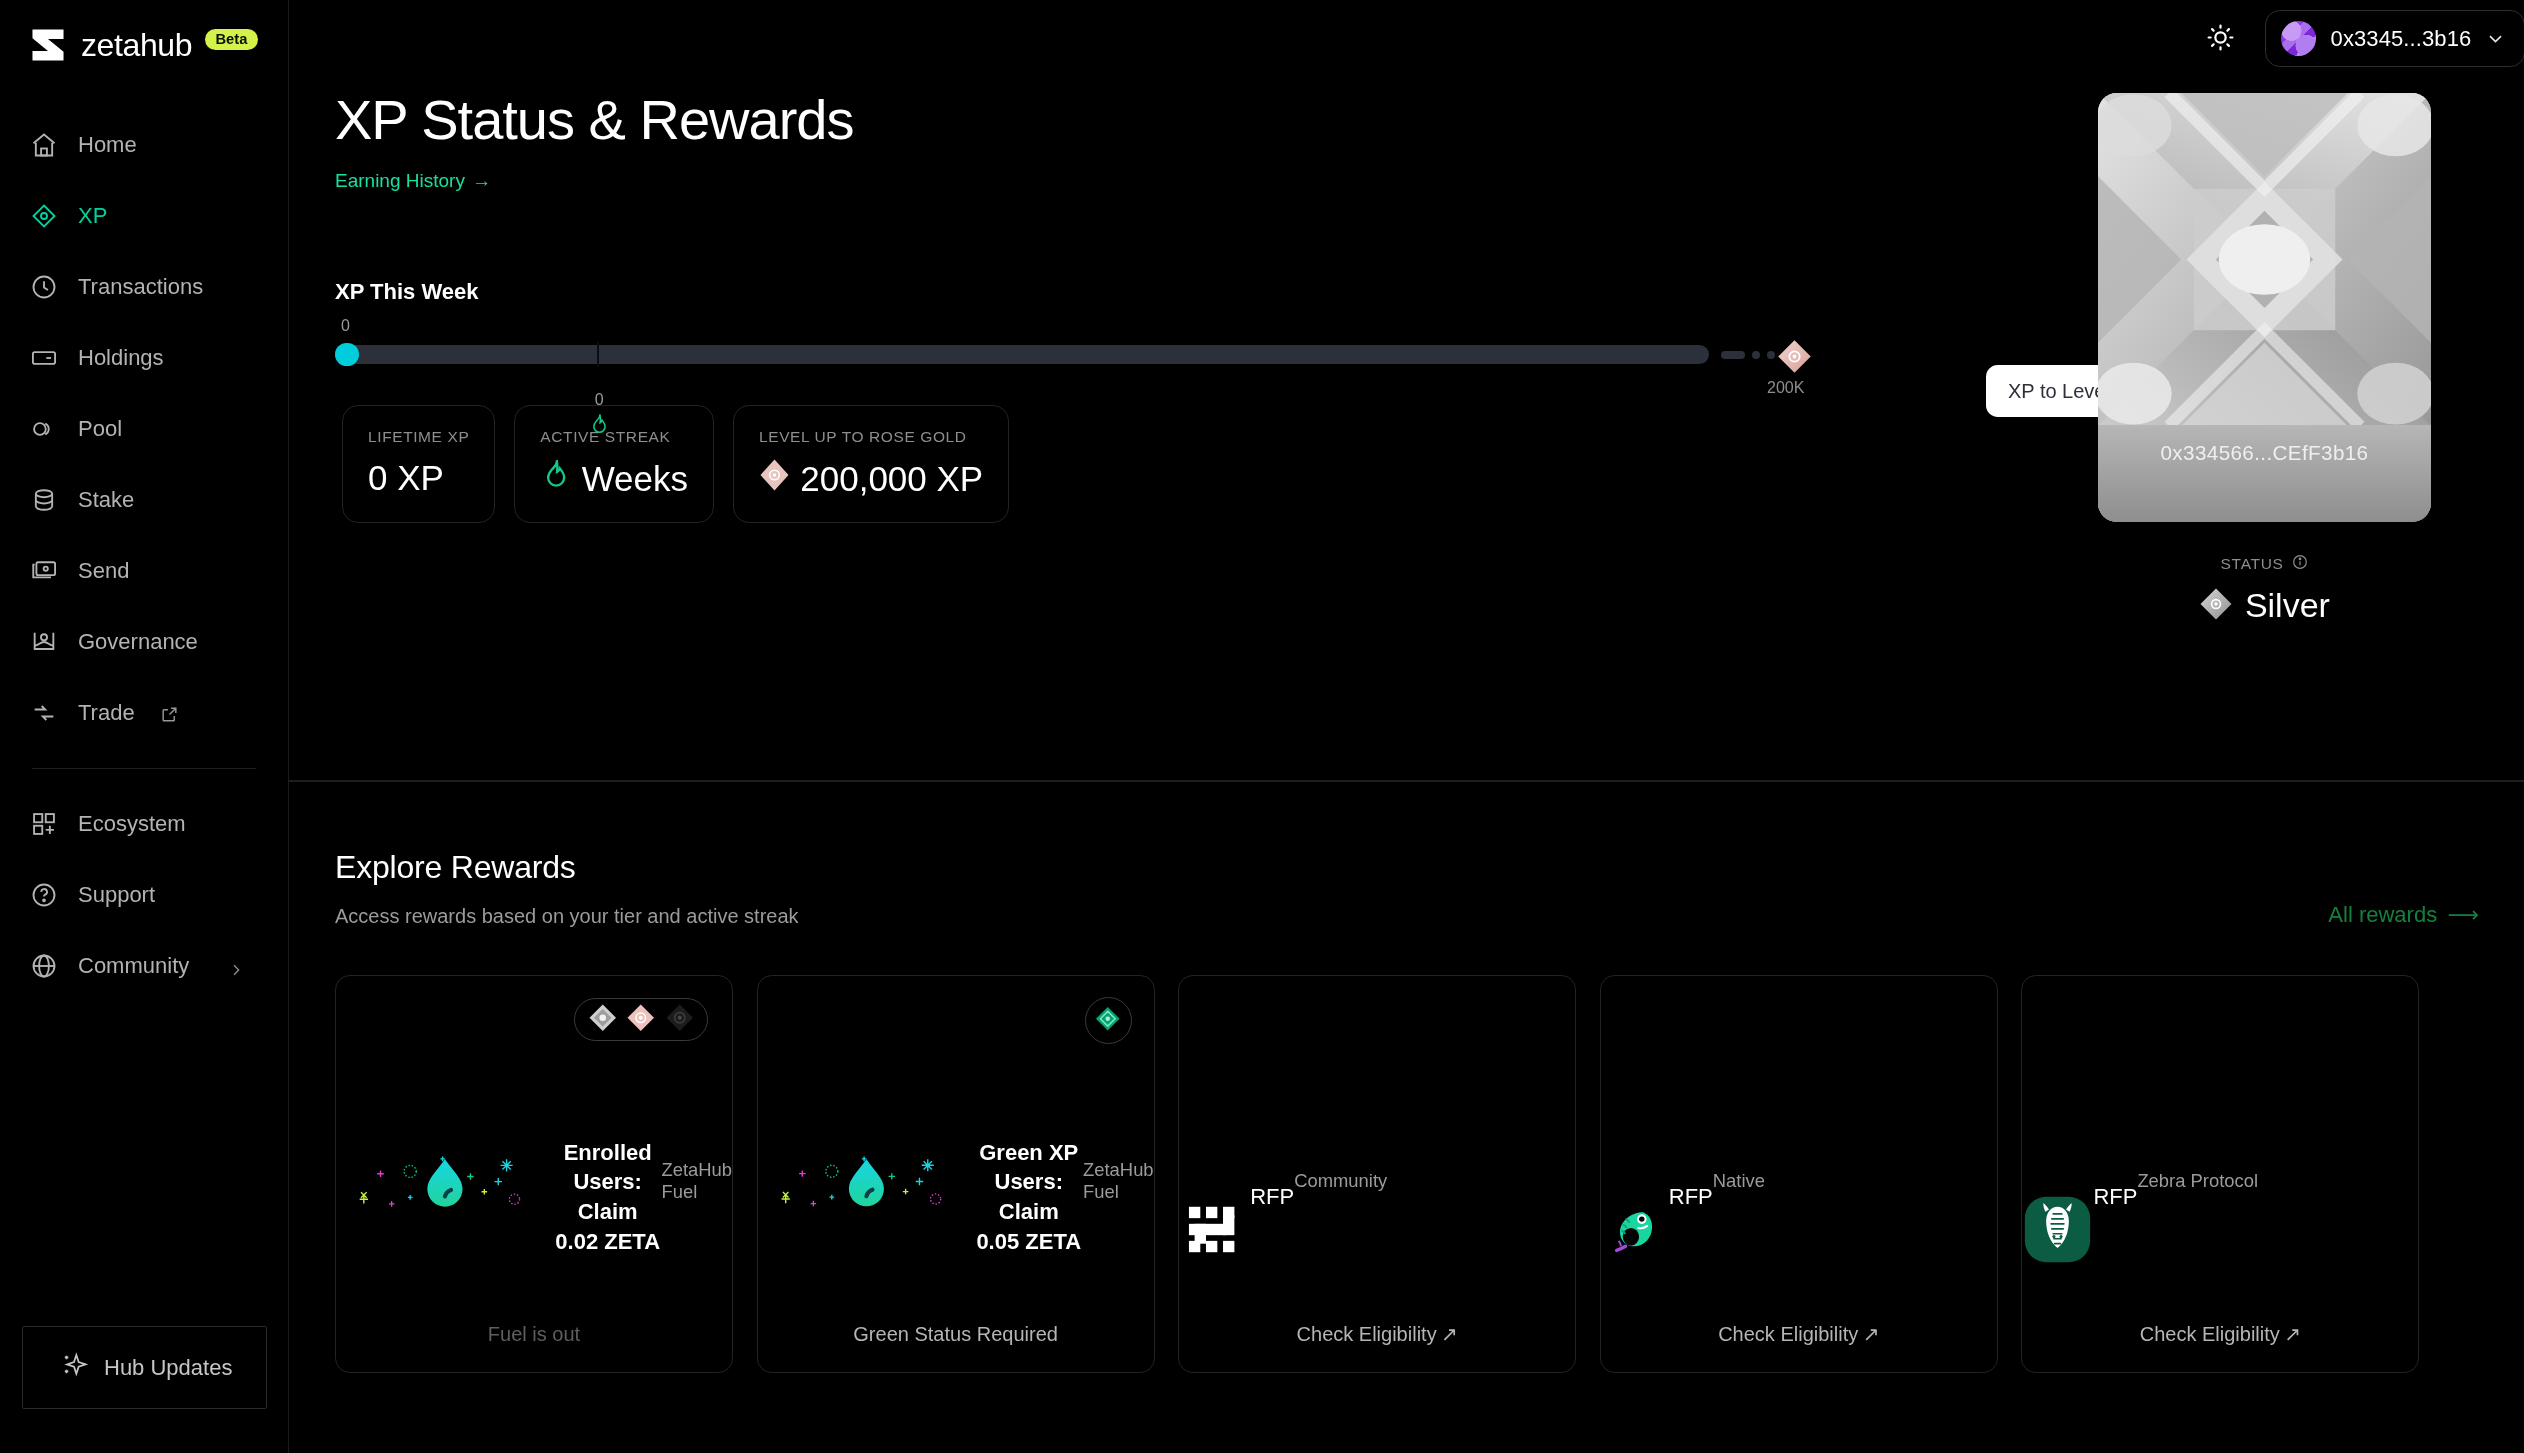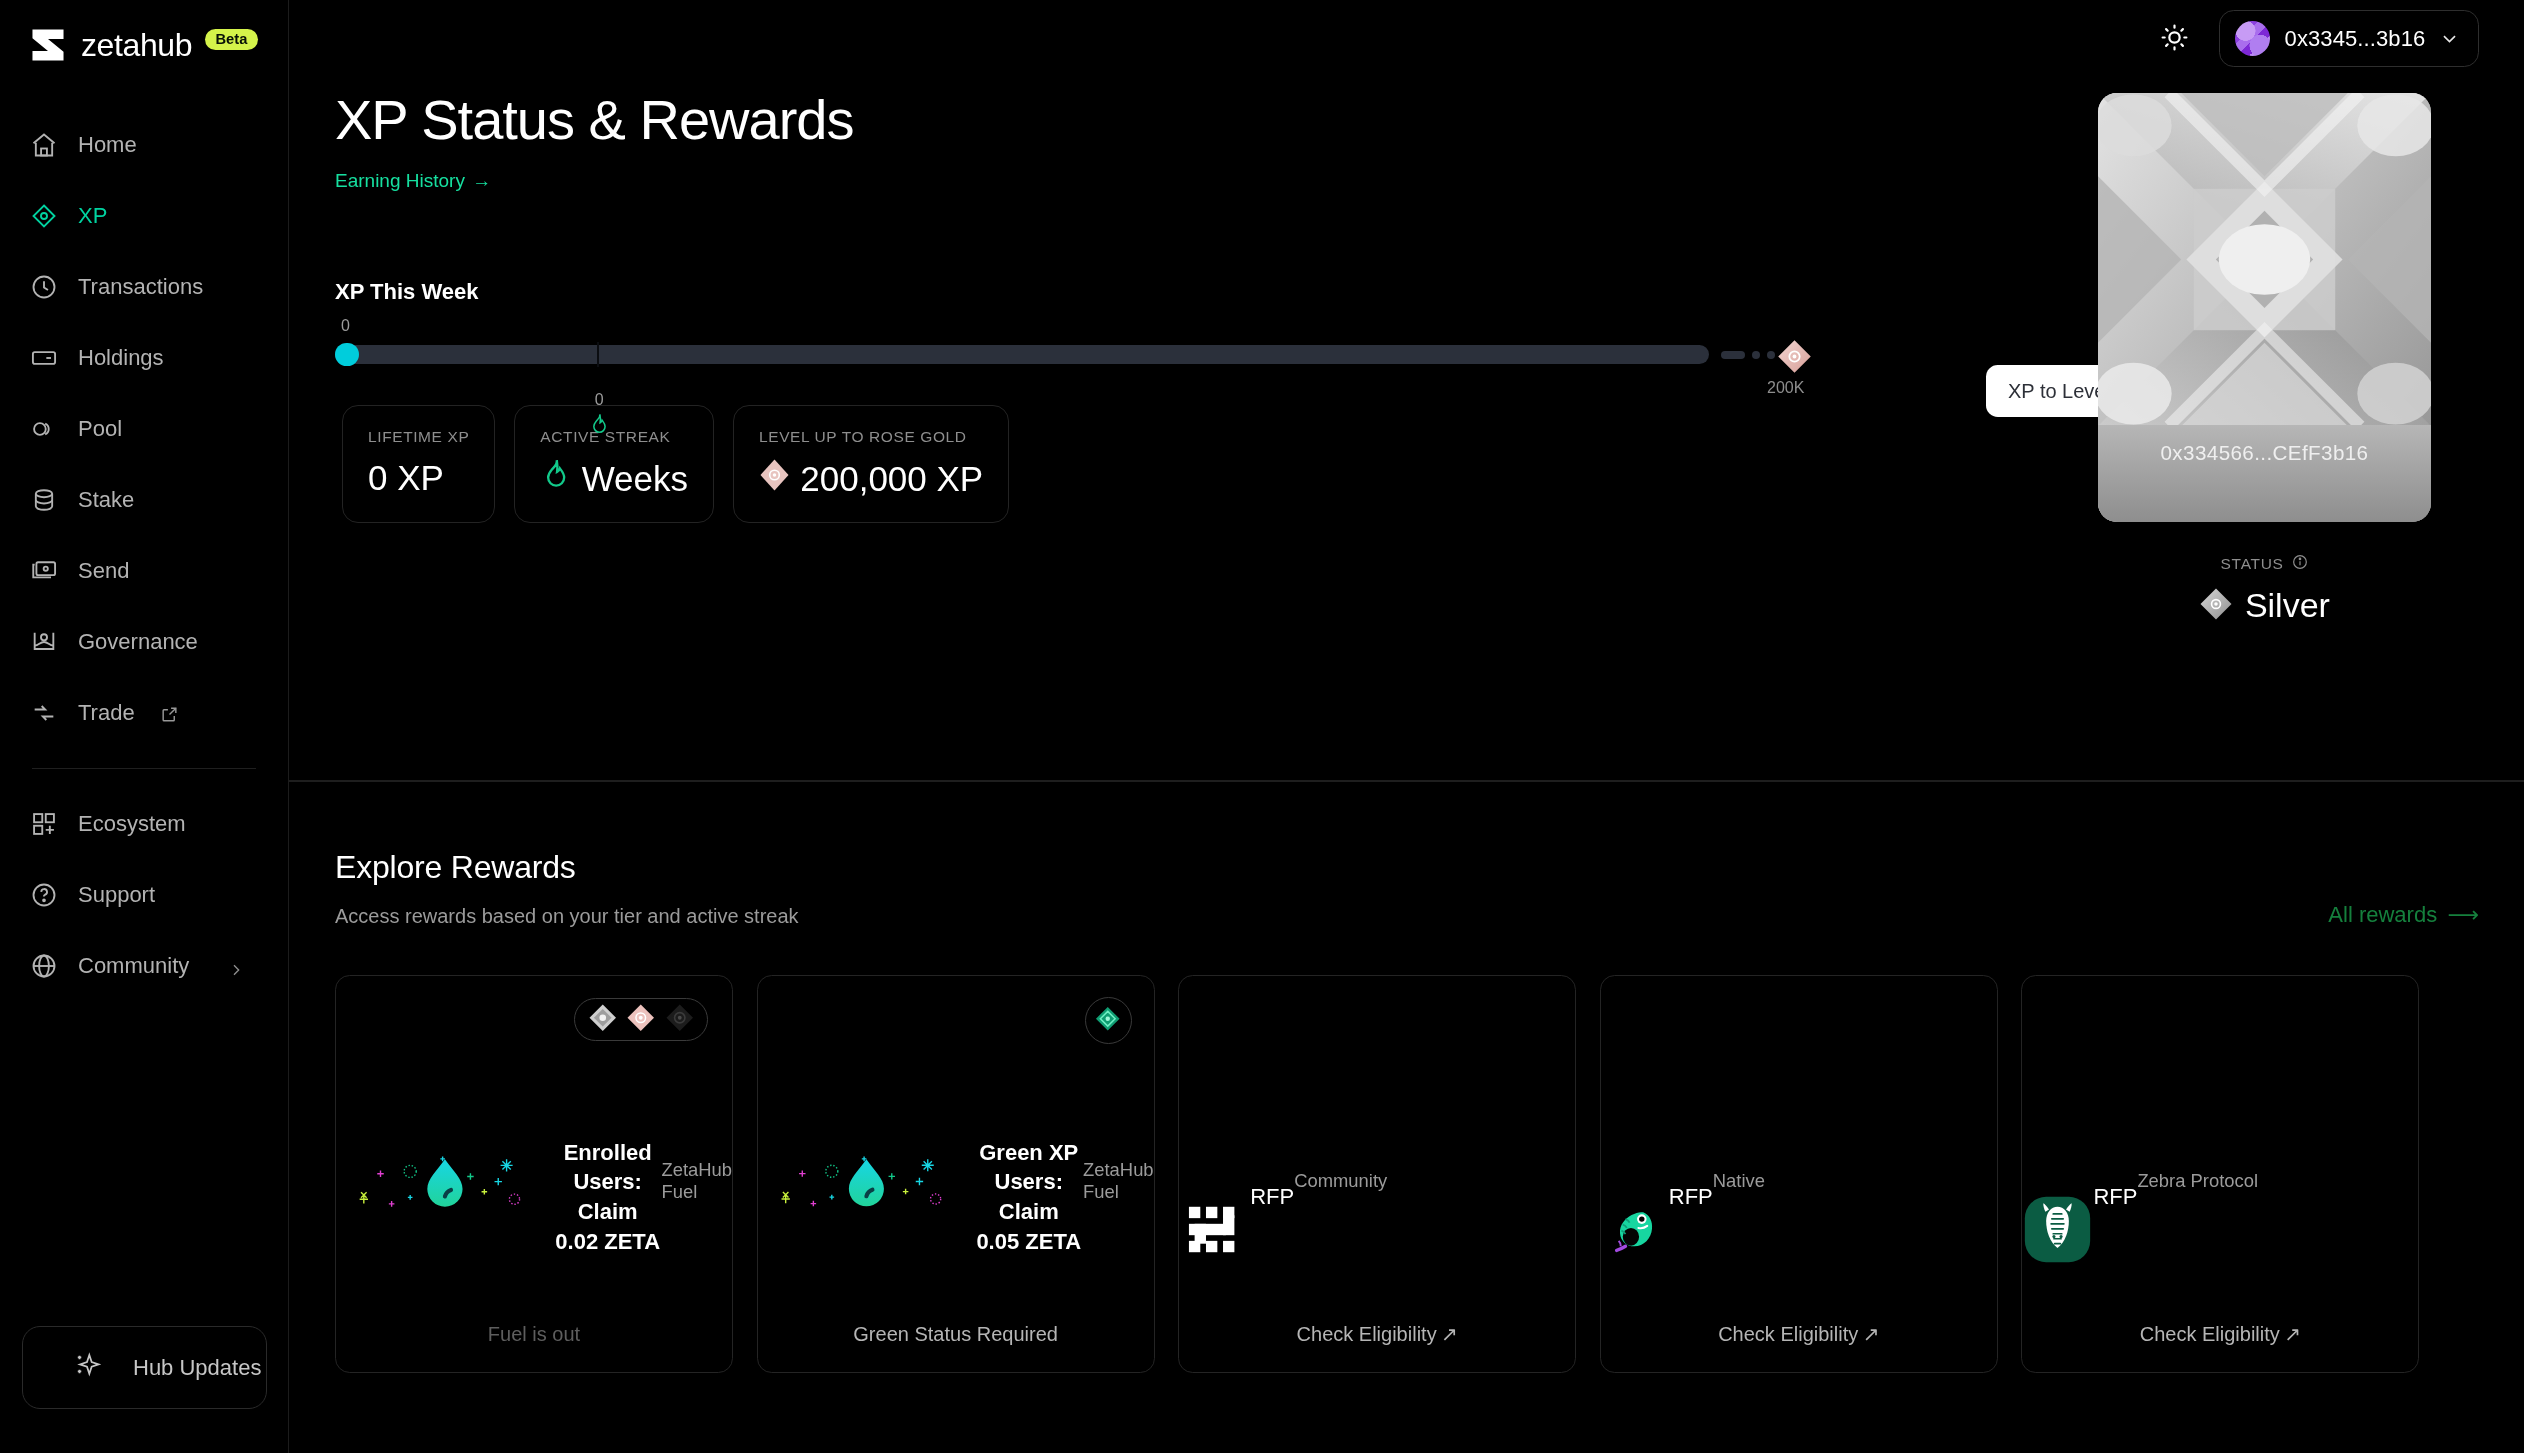--- a/index.html
+++ b/index.html
@@ -44,33 +44,33 @@
   .nav-item .ico svg { width: 28px; height: 28px; }
   .nav-label { white-space: nowrap; }
   .ext-ico { width: 19px; height: 19px; margin-left: 5.9px; opacity: .85; }
   .chev-right { margin-left: auto; margin-right: 44px; width: 16px; height: 16px; opacity: .8; }
 
   .nav-divider { height: 1.5px; background: #1f1f1f; margin: 19px 32px 19px 32px; }
 
   .hub-updates {
     position: absolute; left: 22px; bottom: 44px;
     width: 245px; height: 83px;
-    border: 1.5px solid #2a2a2a; border-radius: 18px;
-    display: flex; align-items: center; gap: 32px;
-    padding-left: 50px;
+    border: 1.5px solid #2a2a2a; border-radius: 2px;
+    display: flex; align-items: center; gap: 16px;
+    padding-left: 37px;
     color: #c6c6c6; font-size: 22px; cursor: pointer;
   }
   .hub-updates svg { width: 28px; height: 28px; }
 
   
   .main { flex: 1; position: relative; height: 1453px; overflow: hidden; }
 
   .topbar {
     height: 77px; display: flex; align-items: center;
-    justify-content: flex-end; gap: 25px; padding-right: 46px;
+    justify-content: flex-end; gap: 25px; 
   }
   .theme-toggle { width: 40px; height: 40px; display: flex; align-items: center; justify-content: center; cursor: pointer; }
   .theme-toggle svg { width: 31px; height: 31px; }
   .wallet-btn {
     display: flex; align-items: center; gap: 14.7px;
     border: 1.5px solid #2e2e2e; border-radius: 14.7px;
     height: 57px; padding: 0 19px 0 14.7px; cursor: pointer;
   }
   .avatar {
     width: 35px; height: 35px; border-radius: 50%;

